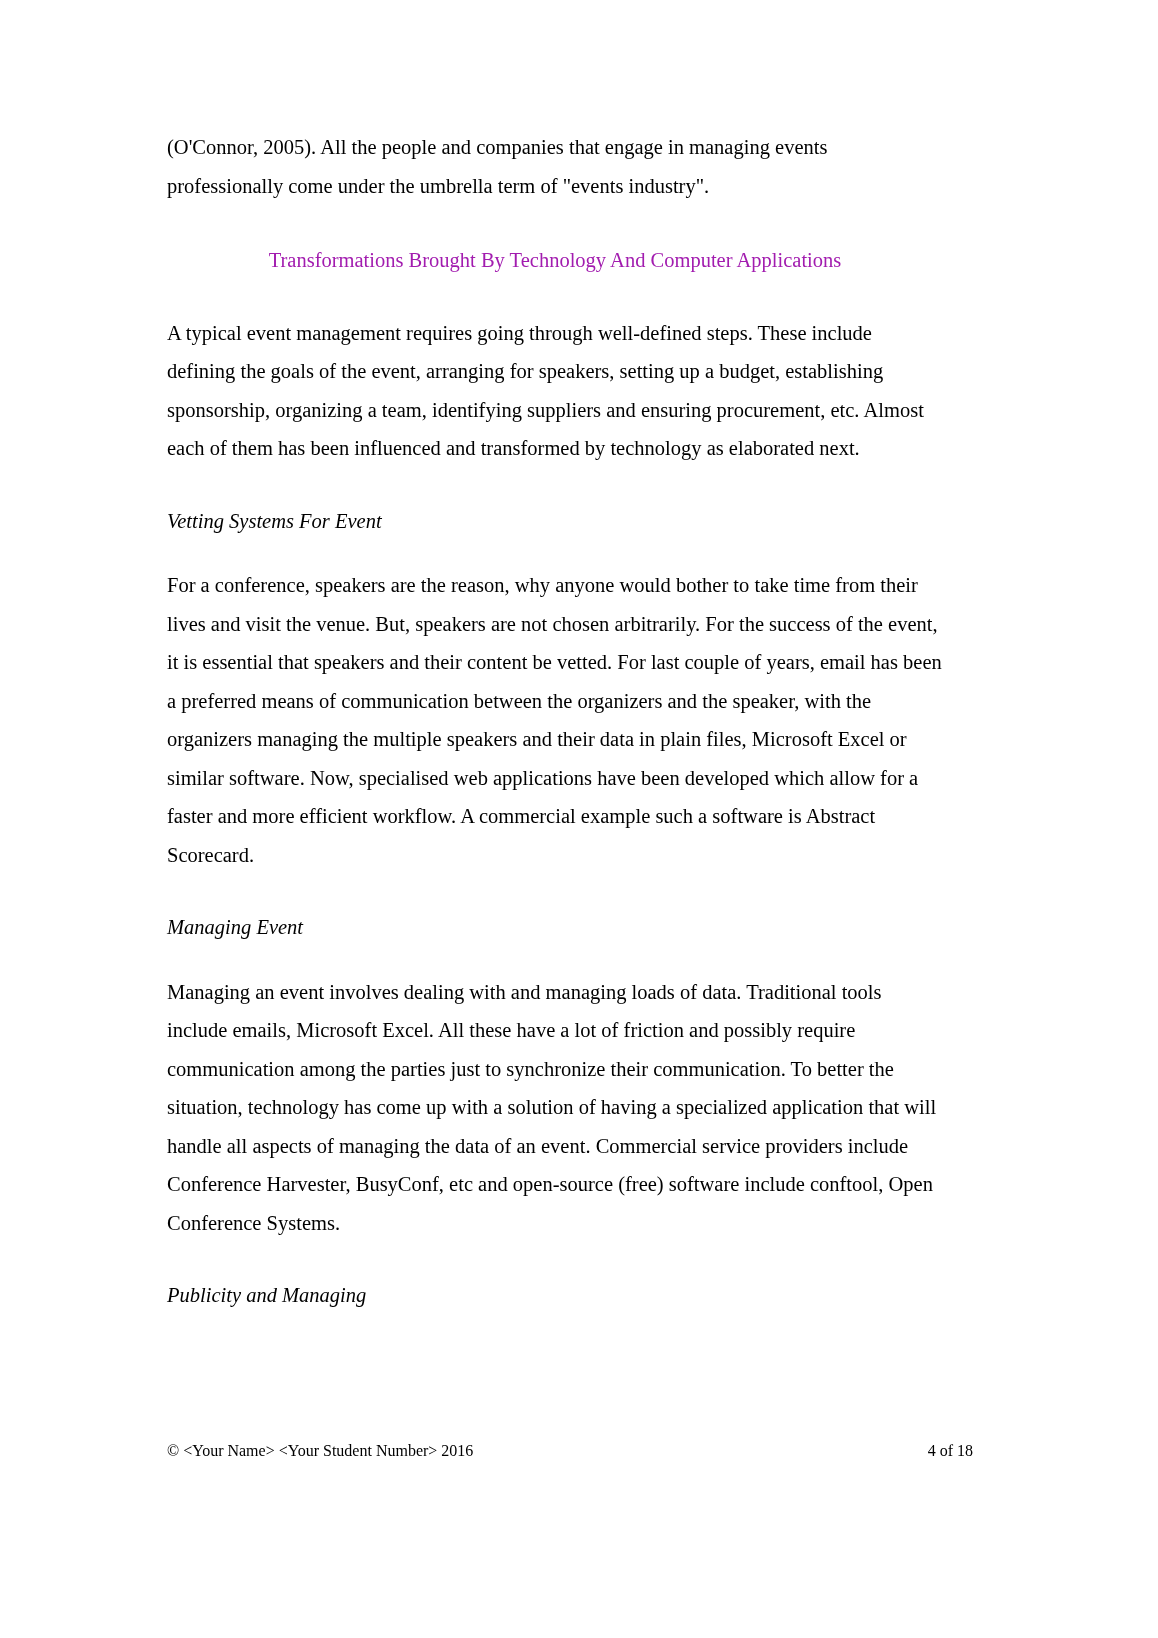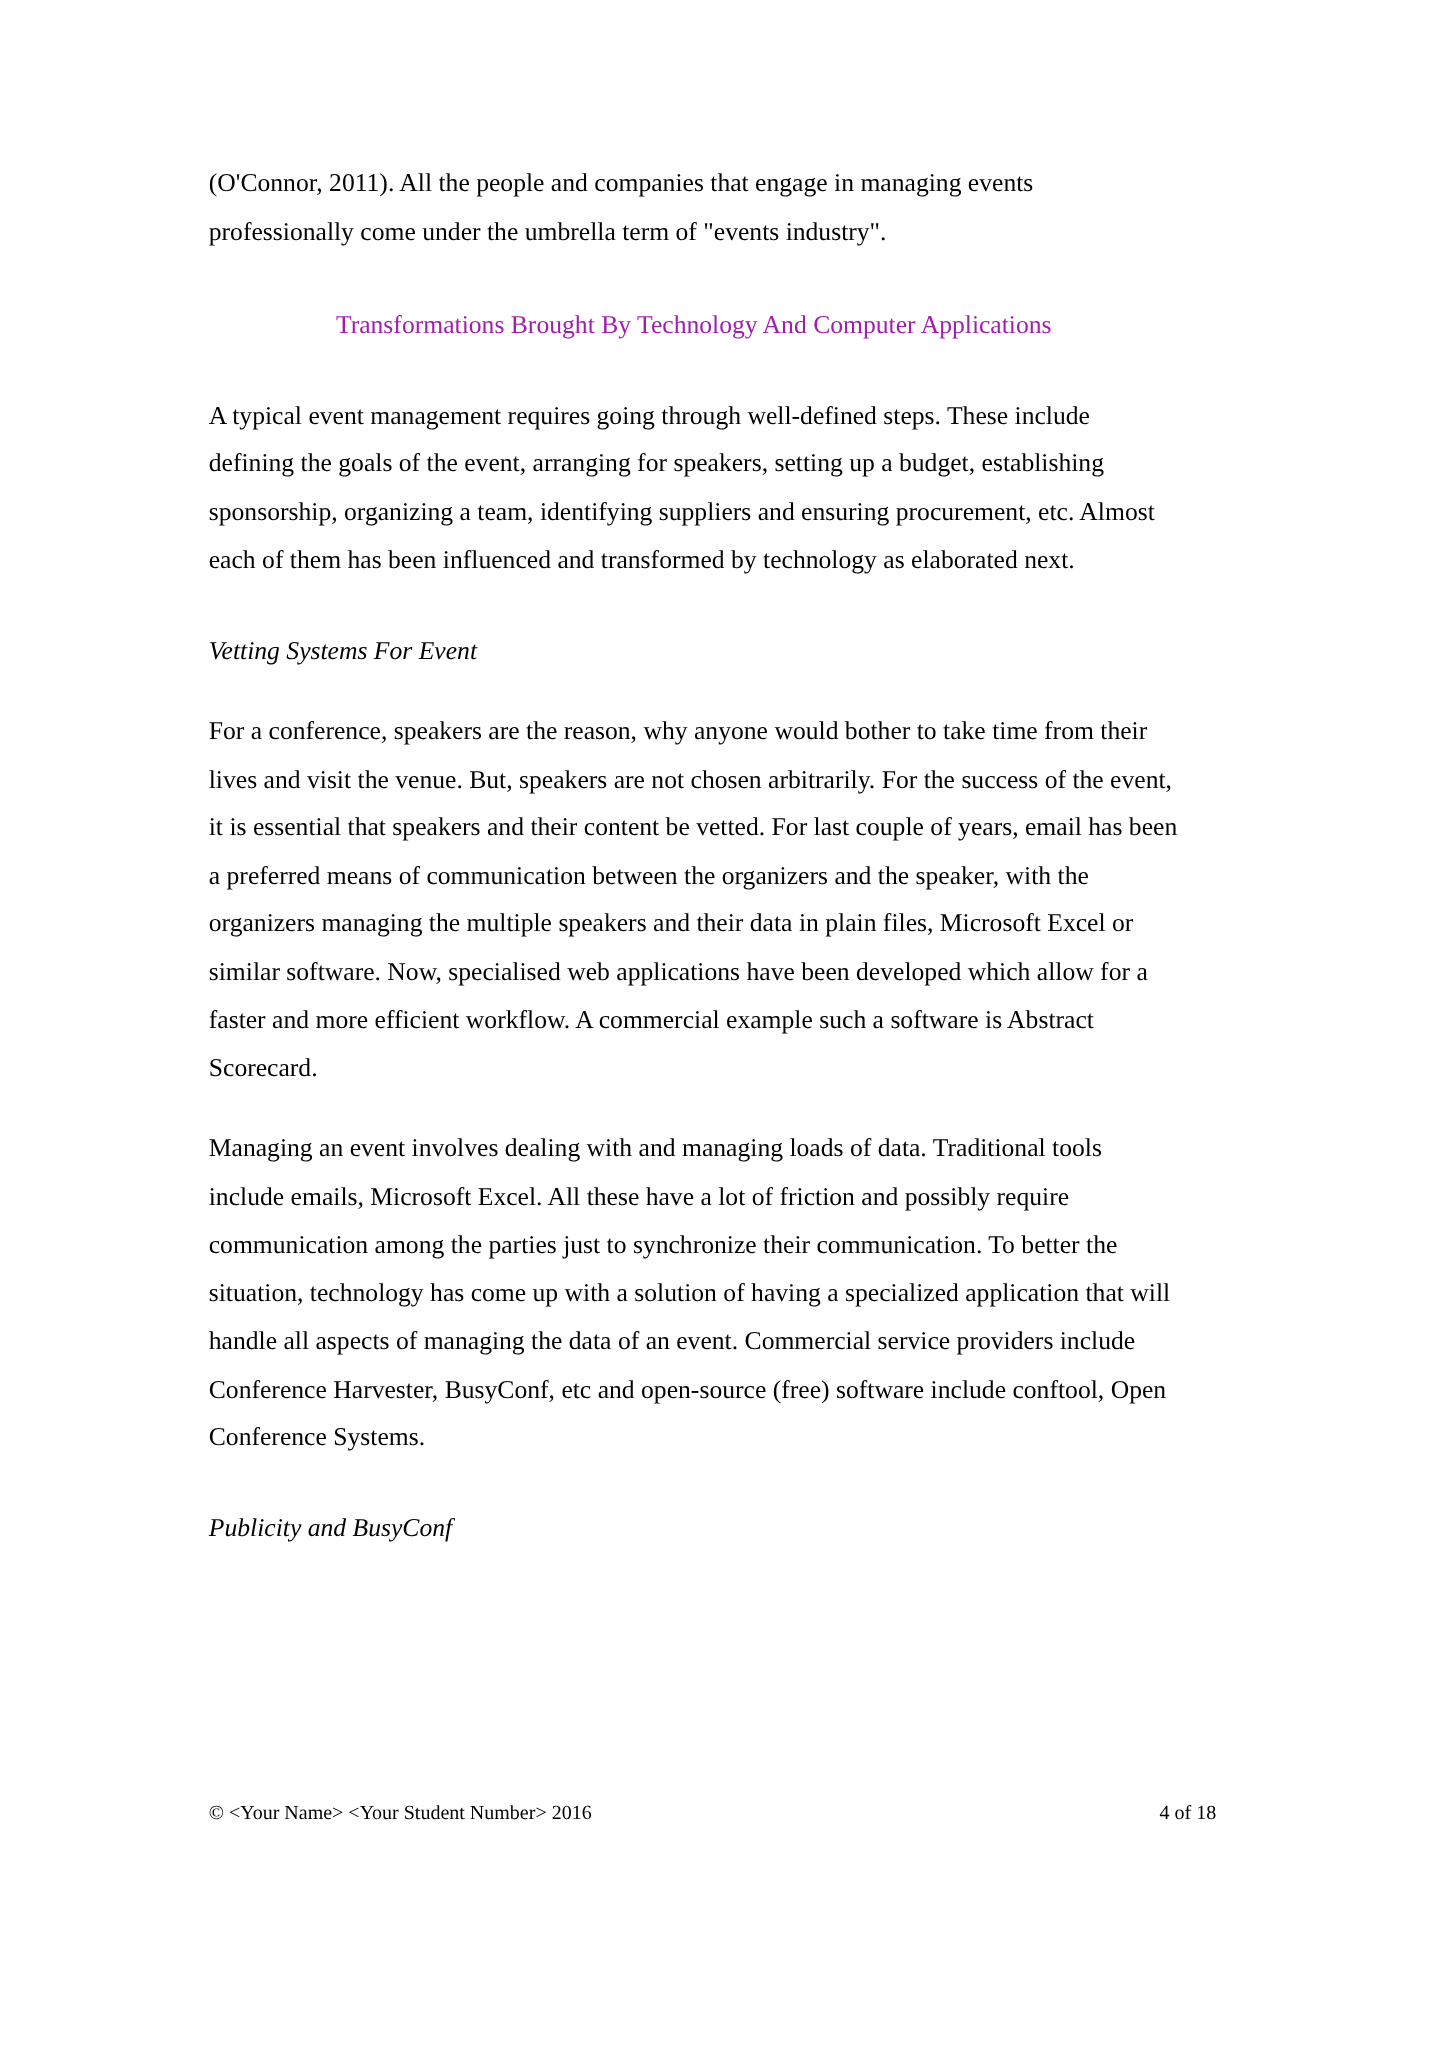--- a/index.html
+++ b/index.html
@@ -75,34 +75,35 @@
     white-space: nowrap;
   }
 </style>
 </head>
 <body>
 
 <div class="page">
 
   <div class="content">
 
-    <p class="body-para">(O'Connor, 2011). All the people and companies that engage in managing events professionally come under the umbrella term of "events industry".</p>
+    <p class="body-para">(O'Connor, 2005). All the people and companies that engage in managing events professionally come under the umbrella term of "events industry".</p>
 
     <h2 class="centered-heading">Transformations Brought By Technology And Computer Applications</h2>
 
     <p class="body-para">A typical event management requires going through well-defined steps. These include defining the goals of the event, arranging for speakers, setting up a budget, establishing sponsorship, organizing a team, identifying suppliers and ensuring procurement, etc. Almost each of them has been influenced and transformed by technology as elaborated next.</p>
 
     <h3 class="sub-heading">Vetting Systems For Event</h3>
 
     <p class="body-para">For a conference, speakers are the reason, why anyone would bother to take time from their lives and visit the venue. But, speakers are not chosen arbitrarily. For the success of the event, it is essential that speakers and their content be vetted. For last couple of years, email has been a preferred means of communication between the organizers and the speaker, with the organizers managing the multiple speakers and their data in plain files, Microsoft Excel or similar software. Now, specialised web applications have been developed which allow for a faster and more efficient workflow. A commercial example such a software is Abstract Scorecard.</p>
 
+    <h3 class="sub-heading">Managing Event</h3>
 
     <p class="body-para">Managing an event involves dealing with and managing loads of data. Traditional tools include emails, Microsoft Excel. All these have a lot of friction and possibly require communication among the parties just to synchronize their communication. To better the situation, technology has come up with a solution of having a specialized application that will handle all aspects of managing the data of an event. Commercial service providers include Conference Harvester, BusyConf, etc and open-source (free) software include conftool, Open Conference Systems.</p>
 
-    <h3 class="sub-heading">Publicity and BusyConf</h3>
+    <h3 class="sub-heading">Publicity and Managing</h3>
 
   </div>
 
   <div class="footer">
     <span class="footer-left">© &lt;Your Name&gt; &lt;Your Student Number&gt; 2016</span>
     <span class="footer-right">4 of 18</span>
   </div>
 
 </div>
 

